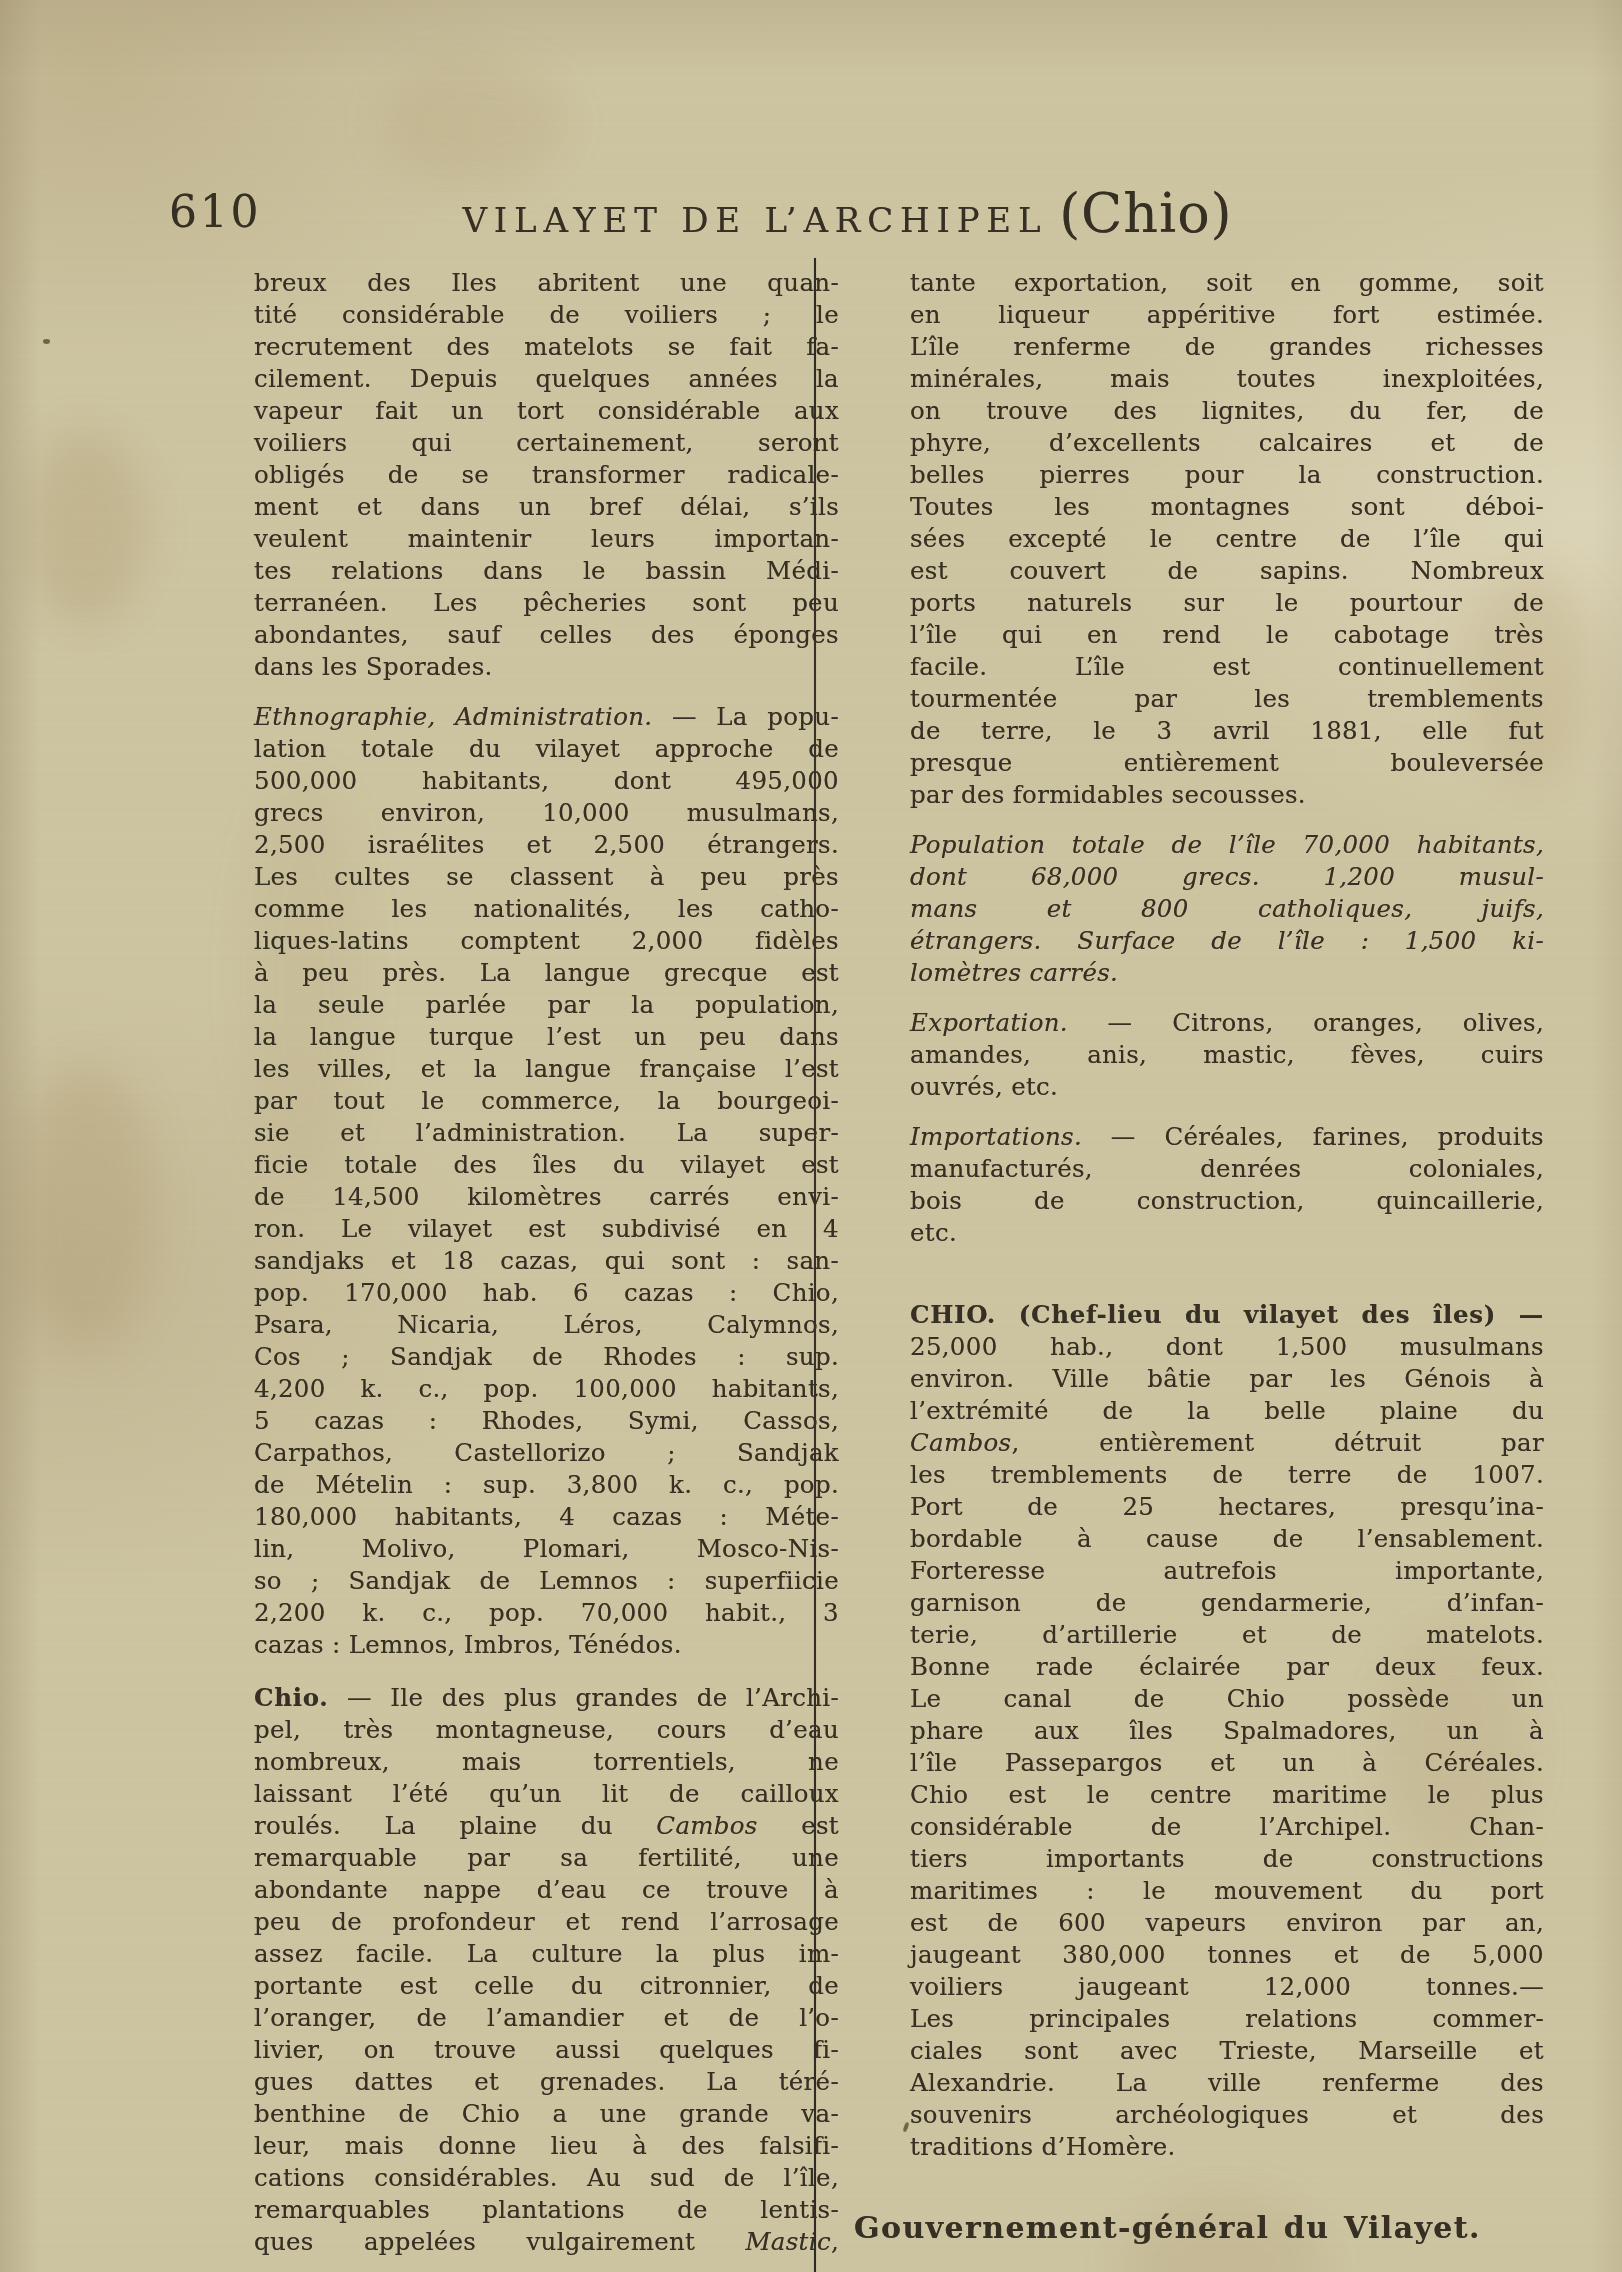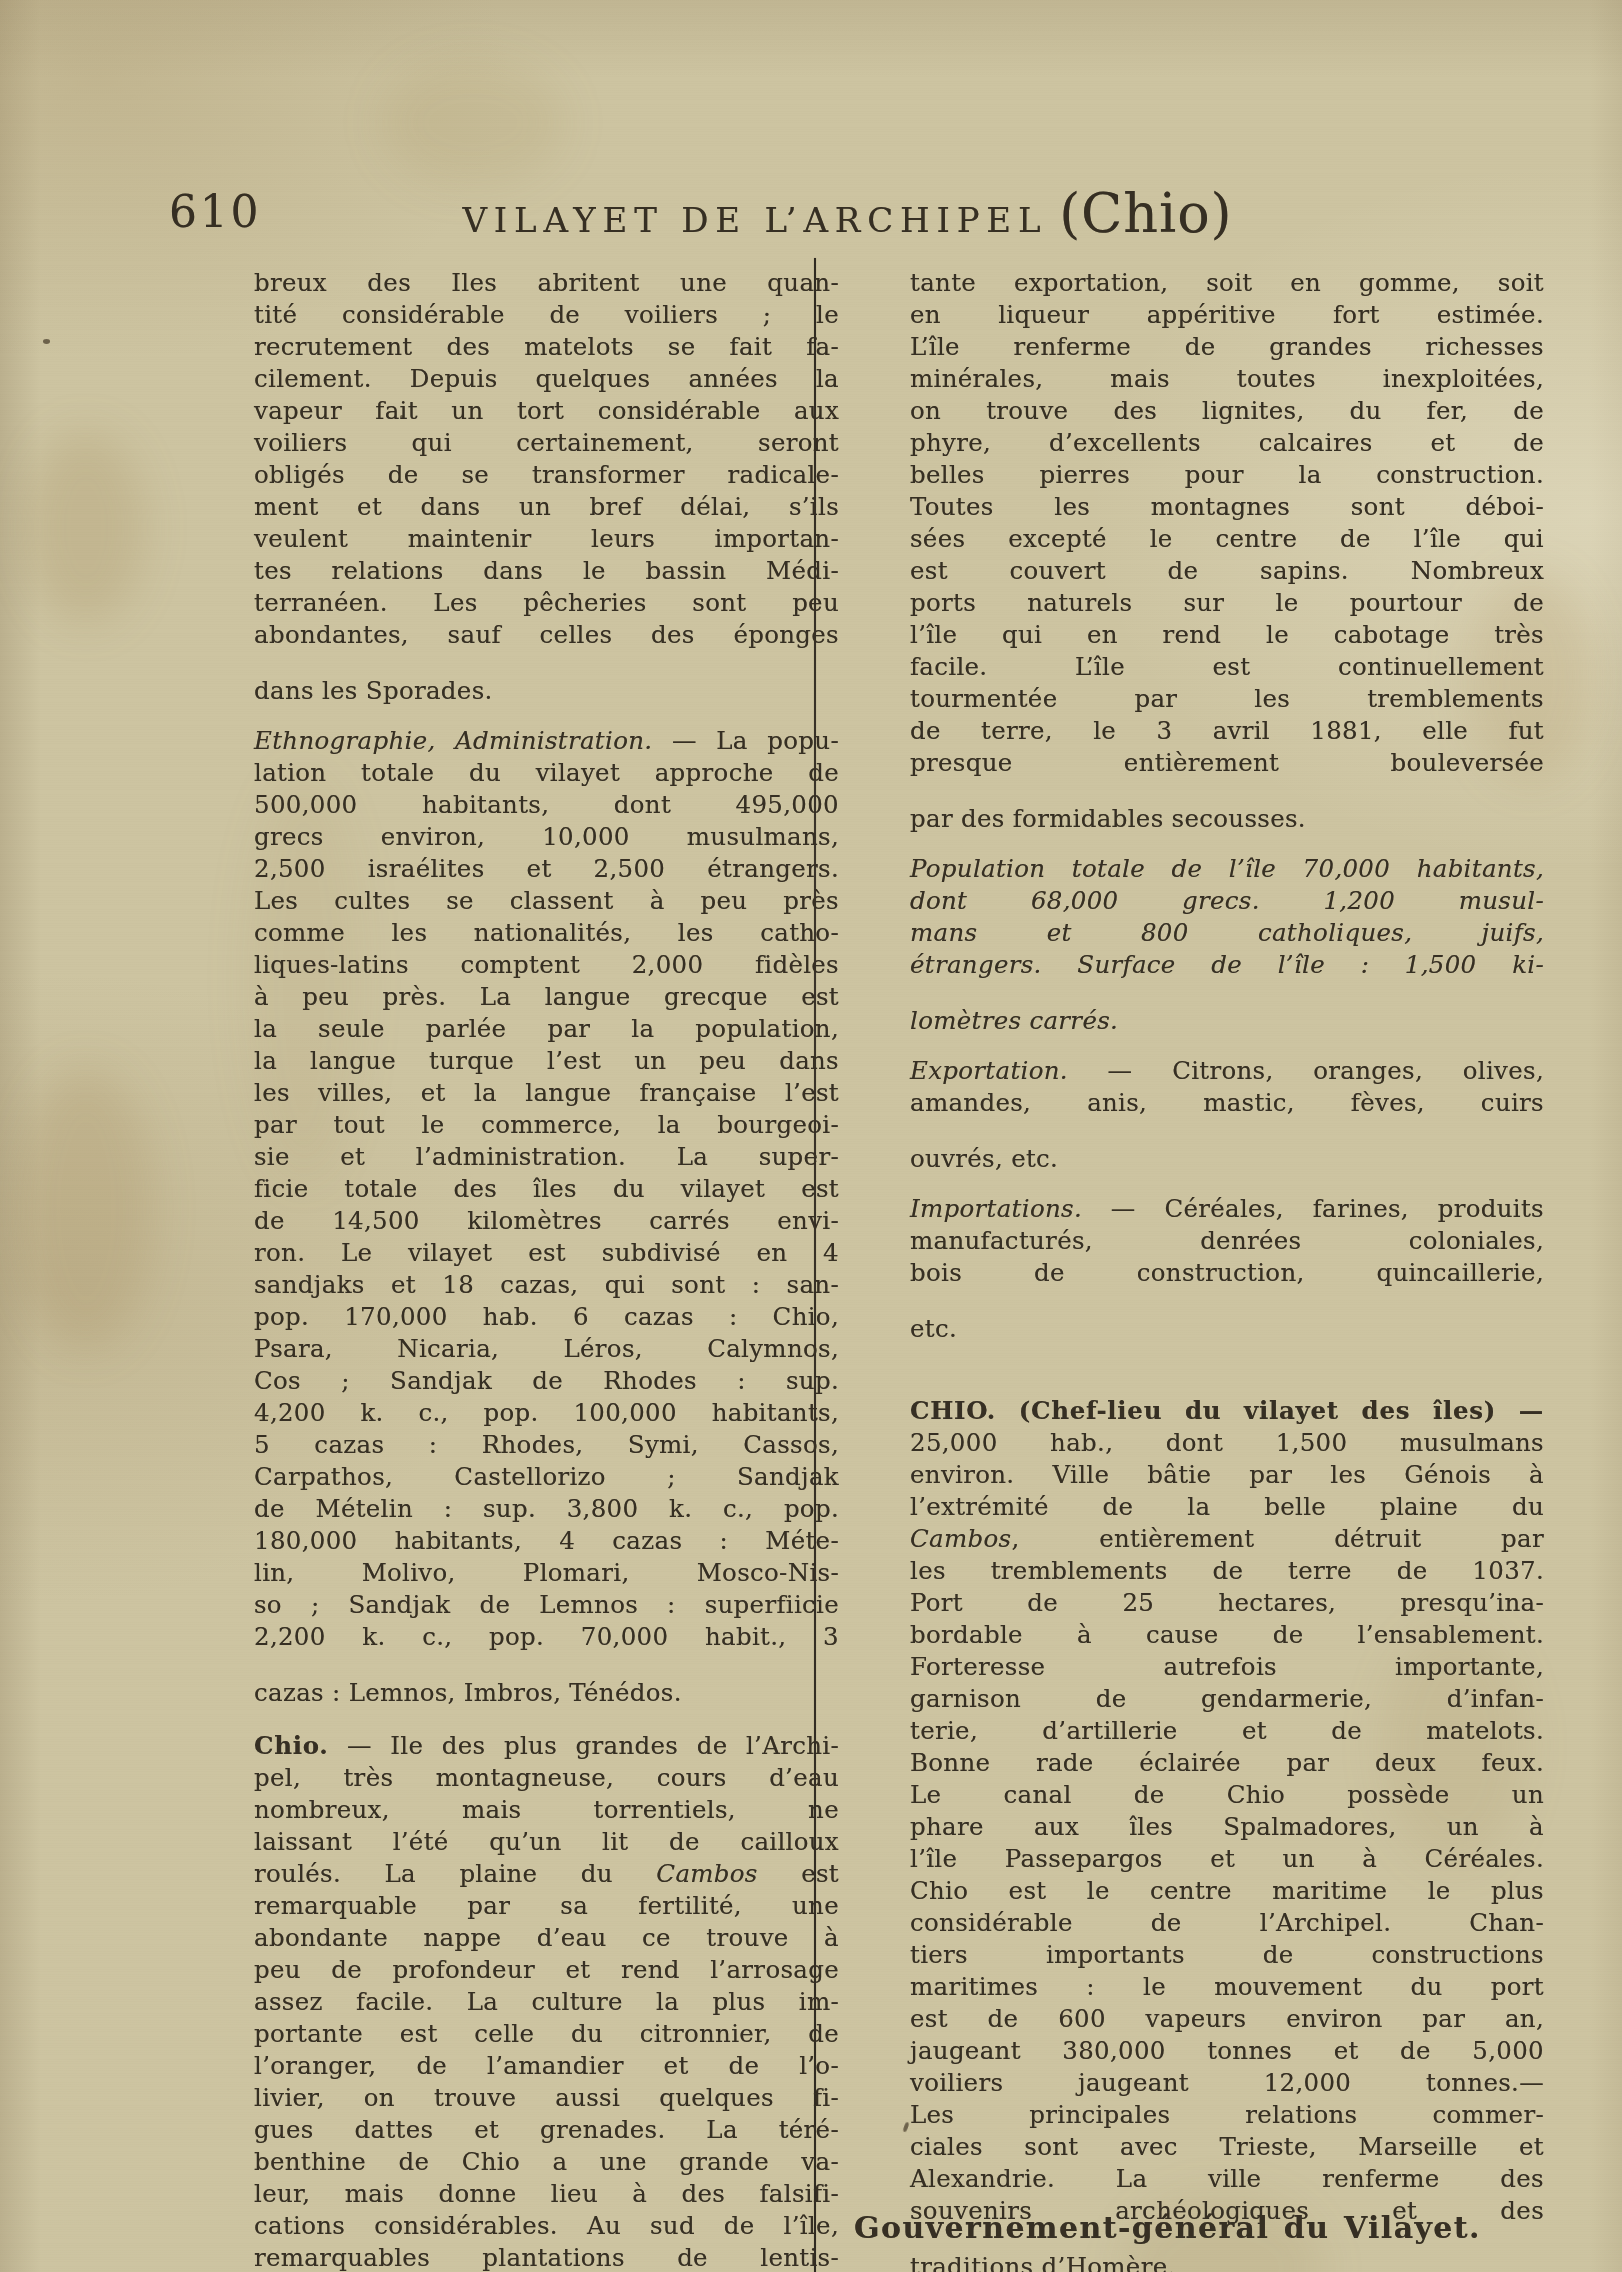--- a/index.html
+++ b/index.html
@@ -62,21 +62,21 @@
 
   .line{
     box-sizing:border-box;
     font-size:24.5px;line-height:32px;letter-spacing:0.3px;
     text-align:justify;text-align-last:justify;
     white-space:normal;
   }
   #left-col .line{padding-left:80px;width:665px;}
   #right-col .line{padding-left:70px;width:704px;}
   .line.hang{padding-left:0;}
-  .line.end{text-align-last:left;margin-top:24px;}
+  .line.end{text-align-last:left;}
   .line b{font-weight:bold;letter-spacing:0.7px;}
   .line i{font-style:italic;}
 
   #footer-heading{
     position:absolute;left:854px;top:2210px;width:691px;
     font-size:30px;font-weight:bold;letter-spacing:1.4px;word-spacing:2.7px;
     white-space:nowrap;
   }
 </style>
 </head>
@@ -209,21 +209,21 @@
         <div class="line">manufacturés, denrées coloniales,</div>
         <div class="line">bois de construction, quincaillerie,</div>
         <div class="line end">etc.</div>
       </div>
       <div class="para">
         <div class="line hang"><b>CHIO. (Chef-lieu du vilayet des îles) —</b></div>
         <div class="line">25,000 hab., dont 1,500 musulmans</div>
         <div class="line">environ. Ville bâtie par les Génois à</div>
         <div class="line">l’extrémité de la belle plaine du</div>
         <div class="line"><i>Cambos</i>, entièrement détruit par</div>
-        <div class="line">les tremblements de terre de 1037.</div>
+        <div class="line">les tremblements de terre de 1007.</div>
         <div class="line">Port de 25 hectares, presqu’ina-</div>
         <div class="line">bordable à cause de l’ensablement.</div>
         <div class="line">Forteresse autrefois importante,</div>
         <div class="line">garnison de gendarmerie, d’infan-</div>
         <div class="line">terie, d’artillerie et de matelots.</div>
         <div class="line">Bonne rade éclairée par deux feux.</div>
         <div class="line">Le canal de Chio possède un</div>
         <div class="line">phare aux îles Spalmadores, un à</div>
         <div class="line">l’île Passepargos et un à Céréales.</div>
         <div class="line">Chio est le centre maritime le plus</div>

